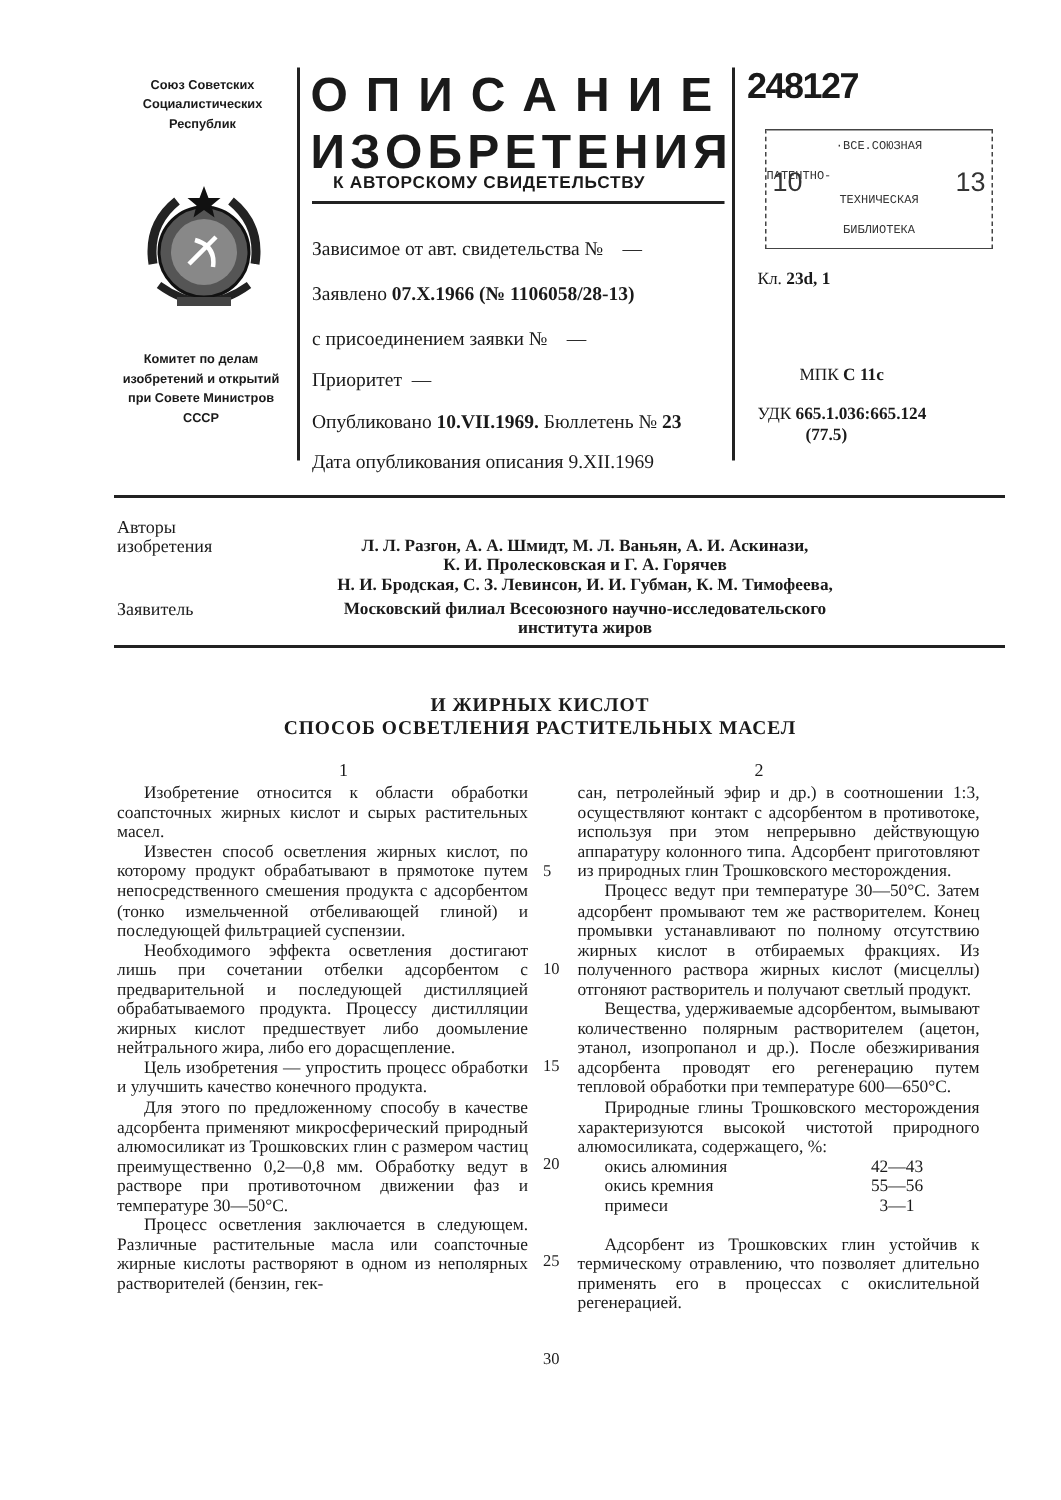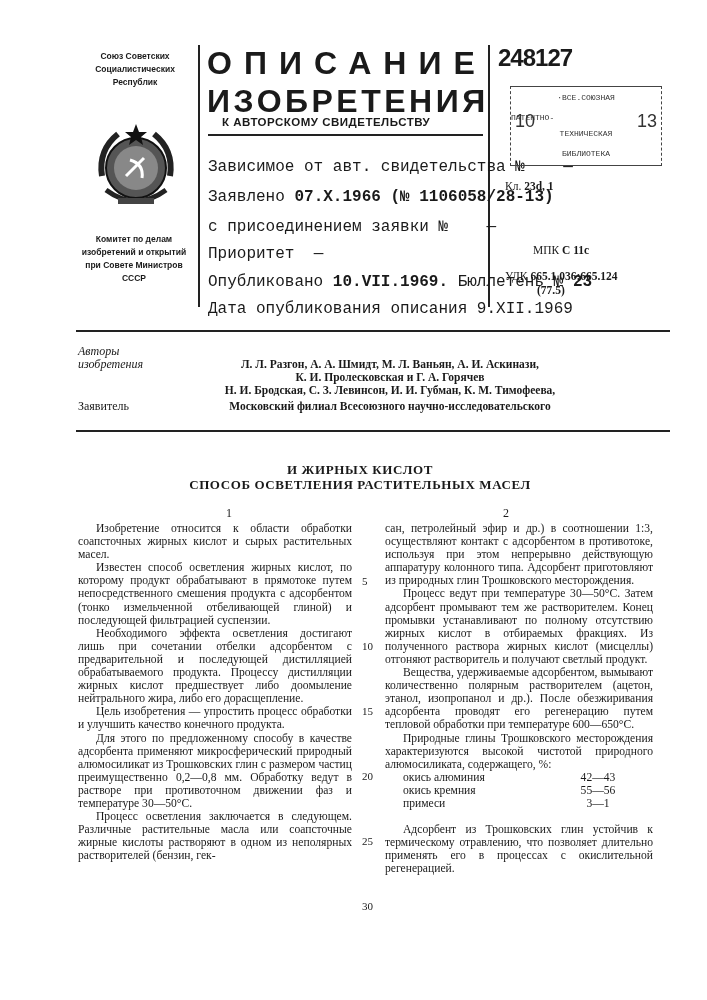--- a/index.html
+++ b/index.html
@@ -13,21 +13,21 @@
 
   
   .vrule { width: 2px; background: #222; }
 
   
   .title1 { left: 207px; top: 46px; font-family: "Liberation Sans", sans-serif; font-weight: bold; font-size: 32px; letter-spacing: 12px; line-height: 34px; }
   .title2 { left: 207px; top: 84px; font-family: "Liberation Sans", sans-serif; font-weight: bold; font-size: 32px; letter-spacing: 3.5px; line-height: 34px; }
   .title3 { left: 222px; top: 116px; font-family: "Liberation Sans", sans-serif; font-weight: bold; font-size: 11.5px; letter-spacing: 0.5px; }
   .title3-rule { left: 208px; top: 134px; width: 275px; height: 1.5px; background: #222; }
 
-  .meta-line { left: 208px; font-size: 16px; white-space: nowrap; font-family: Liberation Mono, monospace; }
+  .meta-line { left: 208px; font-size: 13px; white-space: nowrap; }
   .meta-line b { font-weight: bold; }
 
   
   .patent-no { left: 498px; top: 44px; font-family: "Liberation Sans", sans-serif; font-weight: bold; font-size: 24px; letter-spacing: -1px; text-align: center; }
   .stamp { left: 510px; top: 86px; width: 150px; height: 78px; border-left: 1px dashed #444; border-right: 1px dashed #444; border-top: 1px solid #444; border-bottom: 1px solid #444; font-family: "Liberation Mono", monospace; font-size: 8px; color: #333; }
   .stamp .s1 { position: absolute; top: 6px; width: 100%; text-align: center; }
   .stamp .s2 { position: absolute; top: 26px; width: 100%; text-align: left; }
   .stamp .s3 { position: absolute; top: 42px; width: 100%; text-align: center; }
   .stamp .s4 { position: absolute; top: 62px; width: 100%; text-align: center; }
   .stamp .n-left { position: absolute; left: 4px; top: 24px; font-size: 18px; font-family: "Liberation Sans", sans-serif; }
@@ -127,32 +127,33 @@
 </div>
 <div class="abs right-line" style="top:270px;">
   <span>УДК</span> <b>665.1.036:665.124</b>
 </div>
 <div class="abs right-line" style="top:284px; left:537px;">
   <b>(77.5)</b>
 </div>
 
 <div class="abs hrule" style="top:330px;"></div>
 
-<div class="abs lbl" style="top:345px;font-style:italic;">
+<div class="abs lbl" style="top:345px;">
   <div>Авторы</div>
   <div>изобретения</div>
 </div>
 <div class="abs authors" style="top:358px;">
   <div>Л. Л. Разгон, А. А. Шмидт, М. Л. Ваньян, А. И. Аскинази,</div>
   <div>К. И. Пролесковская и Г. А. Горячев</div>
   <div>Н. И. Бродская, С. З. Левинсон, И. И. Губман, К. М. Тимофеева,</div>
 </div>
 <div class="abs lbl" style="top:400px;">Заявитель</div>
 <div class="abs authors" style="top:400px;">
   <div>Московский филиал Всесоюзного научно-исследовательского</div>
+  <div>института жиров</div>
 </div>
 
 <div class="abs hrule" style="top:430px;"></div>
 
 <div class="abs doc-title">
   <div>И ЖИРНЫХ КИСЛОТ</div>
   <div>СПОСОБ ОСВЕТЛЕНИЯ РАСТИТЕЛЬНЫХ МАСЕЛ</div>
 </div>
 
 <div class="abs colnum" style="left:226px; top:506px;">1</div>

